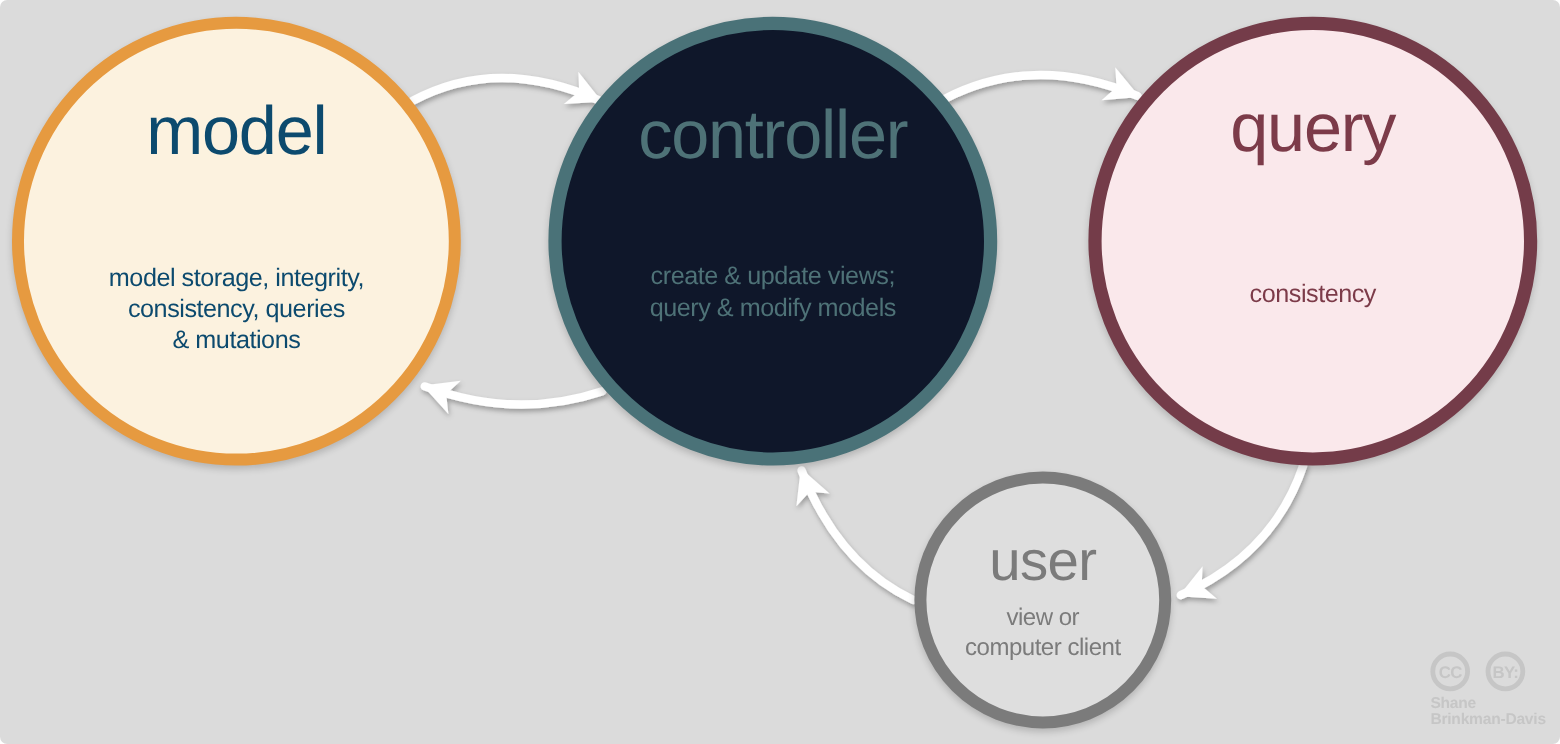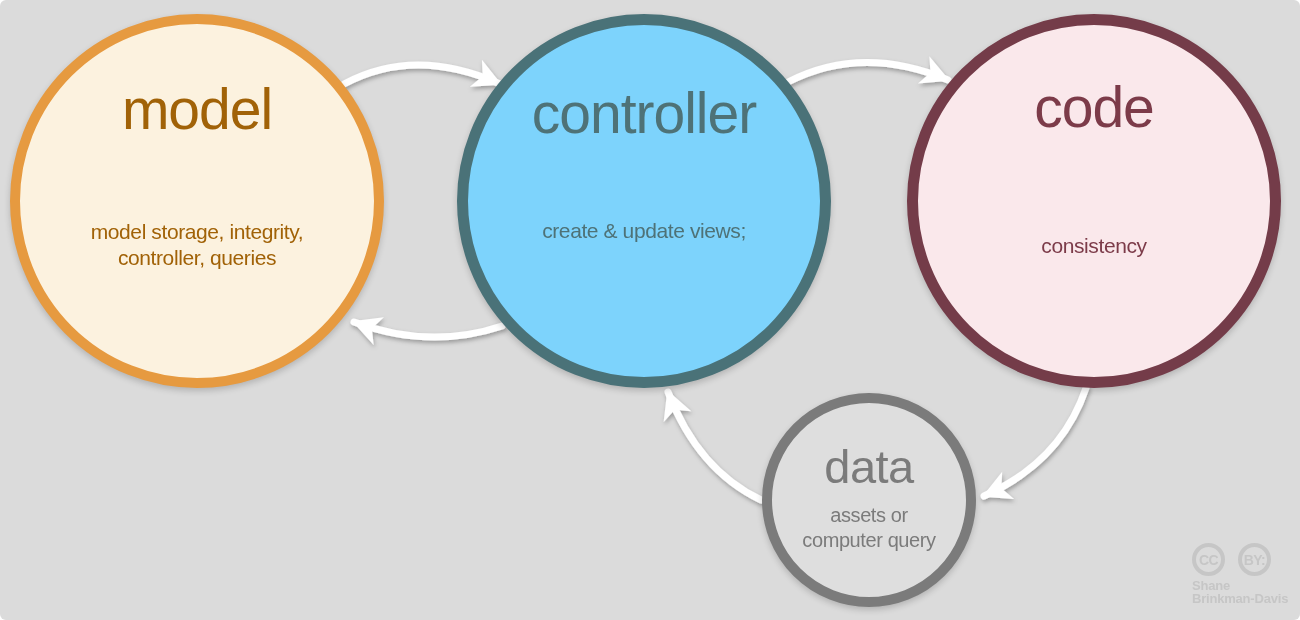--- a/index.html
+++ b/index.html
@@ -92,47 +92,49 @@
     </defs>
     <g filter="url(#ashadow)" fill="none" stroke-width="7" stroke-linecap="round">
       <path d="M 344 84 Q 415 46 500 84" marker-end="url(#ah)" style="stroke: rgb(255, 255, 255);"></path>
       <path d="M 788 82 Q 862 44 948 80" marker-end="url(#ah)" style="stroke: rgb(255, 255, 255);"></path>
       <path d="M 502 326 Q 430 350 354 322" marker-end="url(#ah)" style="stroke: rgb(255, 255, 255);"></path>
       <path d="M 1086 388 Q 1061 462 984 496" marker-end="url(#ah)" style="stroke: rgb(255, 255, 255);"></path>
       <path d="M 761 500 Q 698 470 668 392" marker-end="url(#ah)" style="stroke: rgb(255, 255, 255);"></path>
     </g>
   </svg>
 
-  <div class="circle node-model" style="border-color: rgb(230, 154, 64); background-color: rgb(252, 242, 223); color: #a16207;">
+  <div class="circle node-model" style="border-color: rgb(230, 154, 64); background-color: rgb(252, 242, 223); color: #0c4a6e;">
     <div class="title">model</div>
     <div class="desc">
       <div>model storage, integrity,</div>
-      <div>controller, queries</div>
+      <div>consistency, queries</div>
+      <div>&amp; mutations</div>
     </div>
   </div>
 
-  <div class="circle node-controller" style="border-color: rgb(74, 114, 120); background-color: #7dd3fc; color: rgb(78, 114, 119);">
+  <div class="circle node-controller" style="border-color: rgb(74, 114, 120); background-color: #0f172a; color: rgb(78, 114, 119);">
     <div class="title">controller</div>
     <div class="desc">
       <div>create &amp; update views;</div>
+      <div>query &amp; modify models</div>
     </div>
   </div>
 
   <div class="circle node-view" style="border-color: rgb(116, 60, 73); background-color: rgb(250, 232, 235); color: rgb(124, 59, 73);">
-    <div class="title">code</div>
+    <div class="title">query</div>
     <div class="desc">
       <div>consistency</div>
     </div>
   </div>
 
   <div class="circle node-user" style="border-color: rgb(123, 123, 123); background-color: rgb(222, 222, 222); color: rgb(123, 123, 123);">
-    <div class="title">data</div>
+    <div class="title">user</div>
     <div class="desc">
-      <div>assets or</div>
-      <div>computer query</div>
+      <div>view or</div>
+      <div>computer client</div>
     </div>
   </div>
 
   <div class="attribution" style="color: rgb(198, 198, 198);">
     <div class="badges">
       <span class="badge">CC</span>
       <span class="badge">BY:</span>
     </div>
     <div class="author">
       <div>Shane</div>

